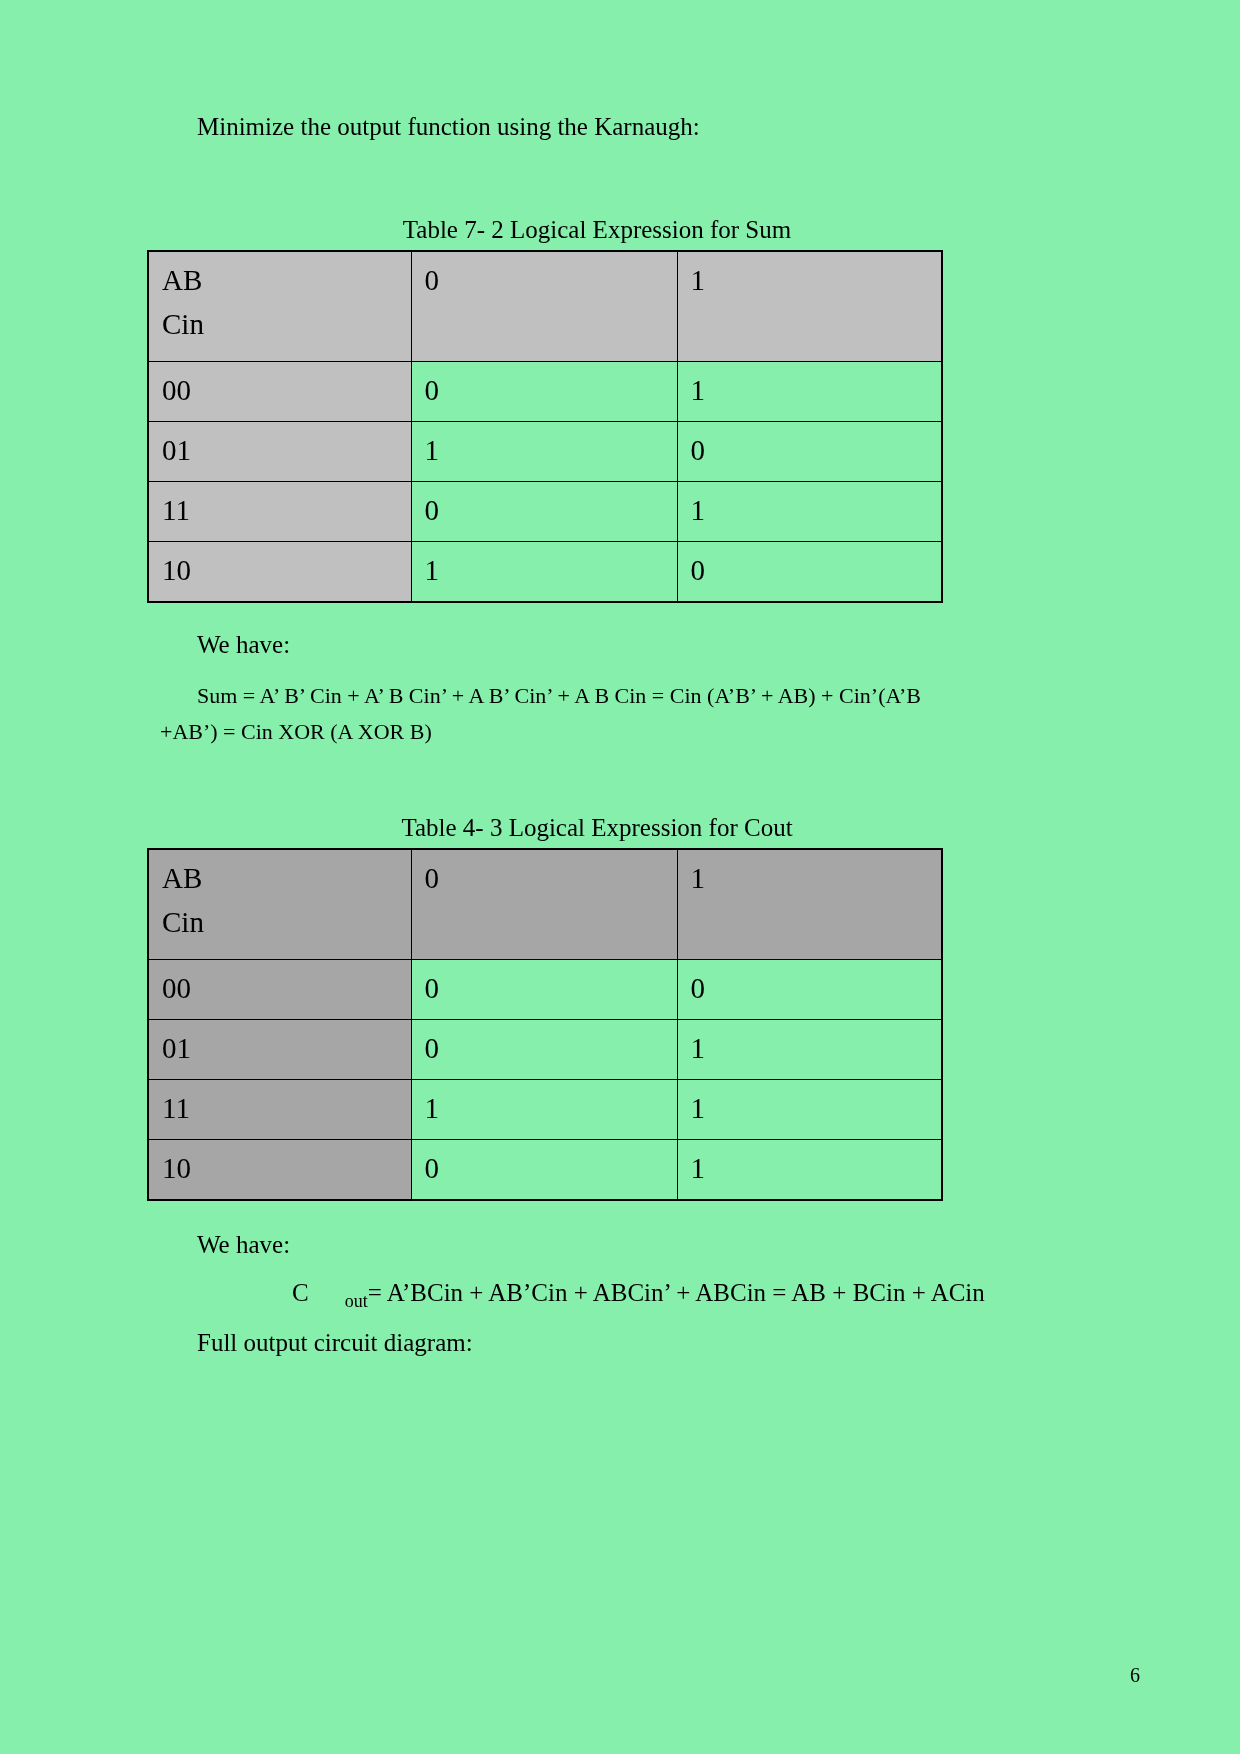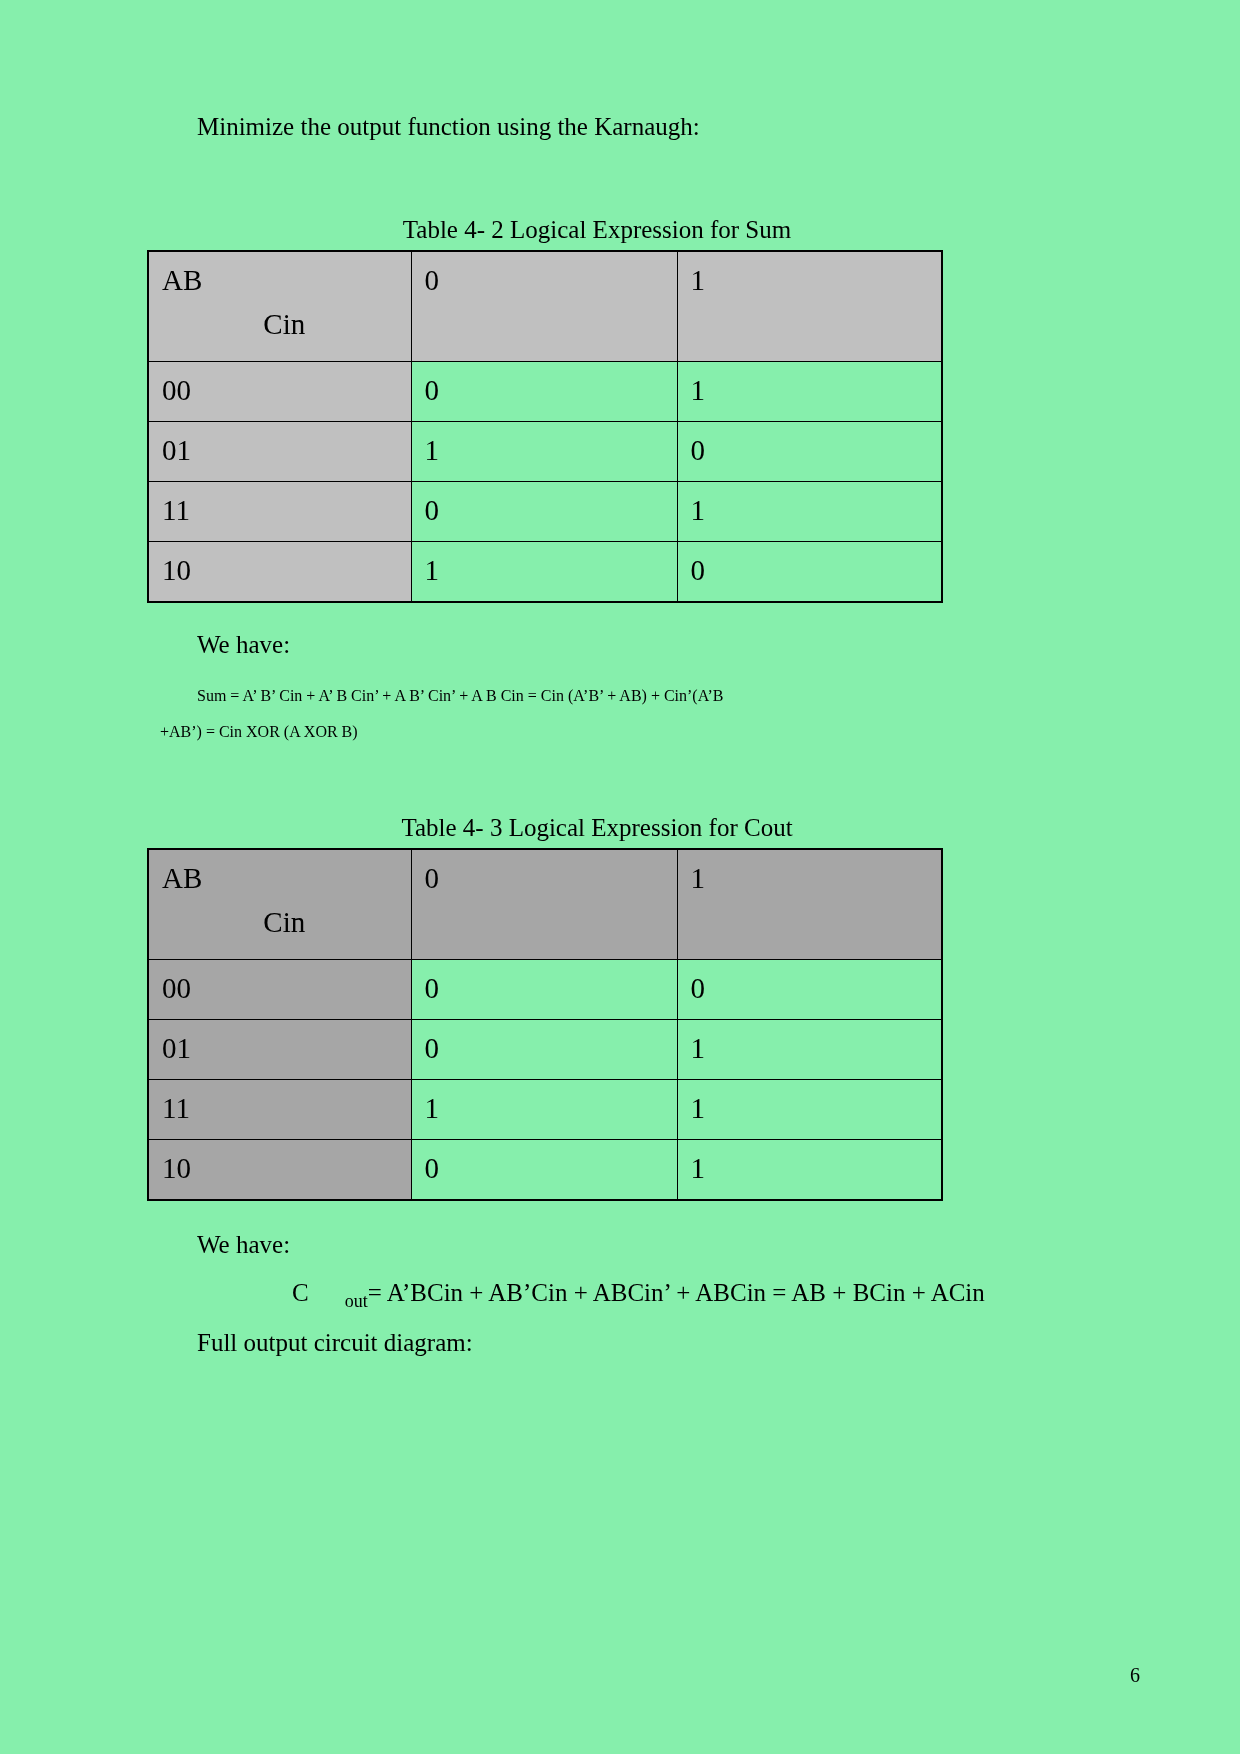--- a/index.html
+++ b/index.html
@@ -39,26 +39,26 @@
     font-size: 29px;
     line-height: 30px;
     vertical-align: top;
     padding: 13px 4px 0 13px;
     overflow: hidden;
   }
   tr.hdr-row td { height: 96px; }      
   tr.data-row td { height: 46px; }     
   .shade-sum  { background: #c0c0c0; }
   .shade-cout { background: #a6a6a6; }
-  .corner-line2 { margin-top: 14px; text-align: center; }
+  .corner-line2 { margin-top: 14px; }
   .eq {
     position: absolute;
     left: 160px;
     width: 980px;
-    font-size: 16px;
+    font-size: 22px;
     line-height: 36px;
     text-indent: 37px;
     white-space: normal;
   }
   .eq-cout {
     position: absolute;
     left: 292px;
     font-size: 25px;
     line-height: 30px;
     white-space: nowrap;
@@ -71,21 +71,21 @@
     font-size: 20px;
   }
 </style>
 </head>
 <body>
 
 <div class="page">
 
   <div class="tblock" style="left:197px; top:112px;">Minimize the output function using the Karnaugh:</div>
 
-  <div class="caption" style="top:216px;">Table 4- 2 Logical Expression for Sum</div>
+  <div class="caption" style="top:216px;">Table 7- 2 Logical Expression for Sum</div>
 
   <table class="ktable" style="top:250px;">
     <colgroup>
         <col style="width:263px">
         <col style="width:266px">
         <col style="width:265px">
       </colgroup>
     <tbody>
       <tr class="hdr-row">
         <td class="shade-sum">

